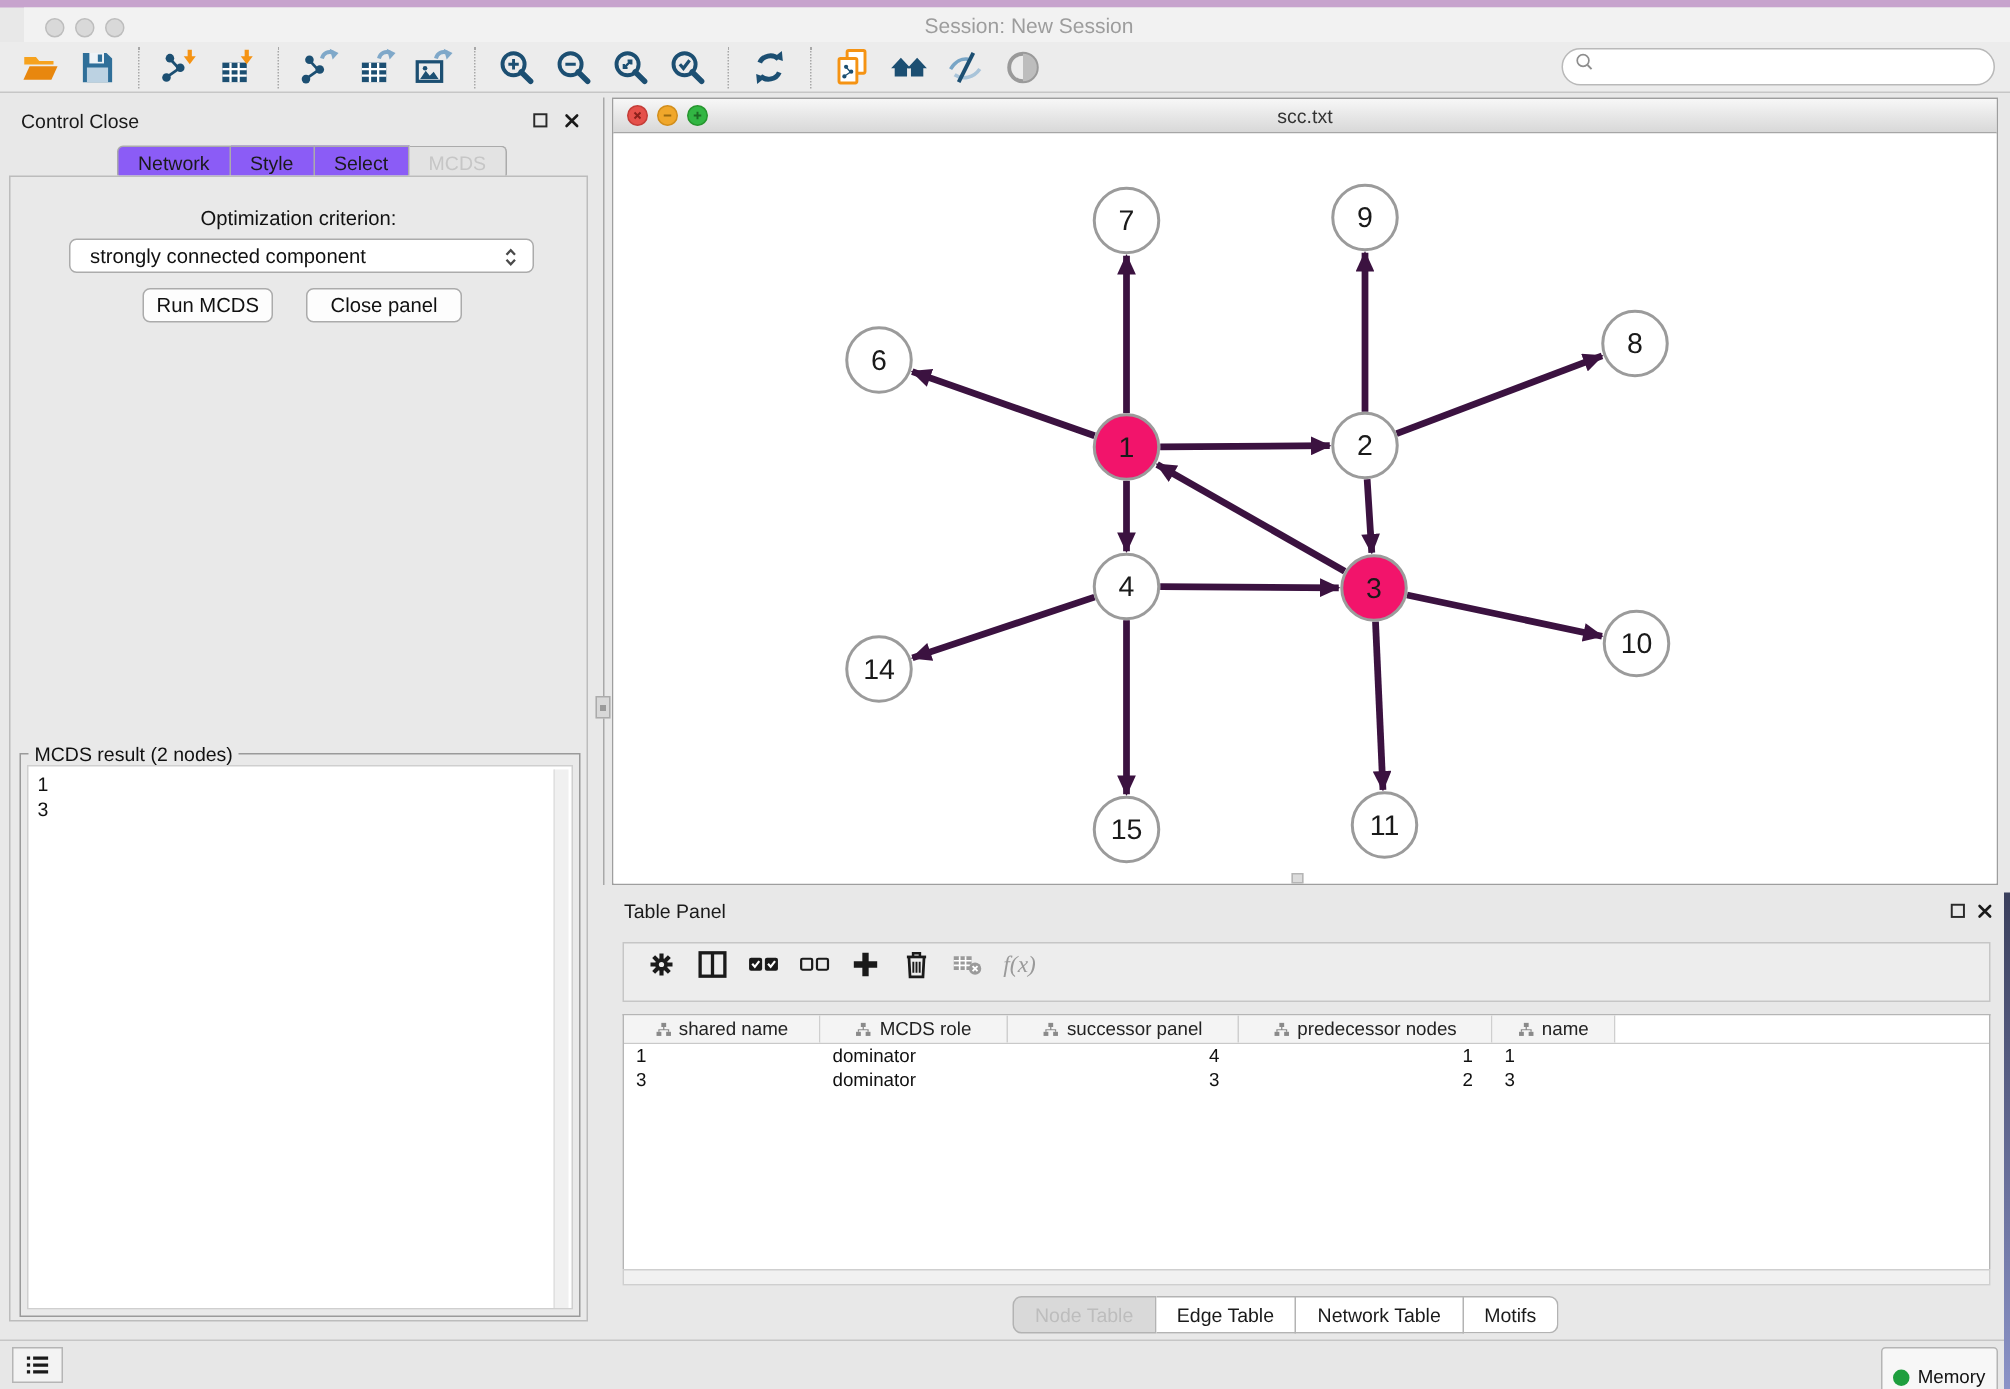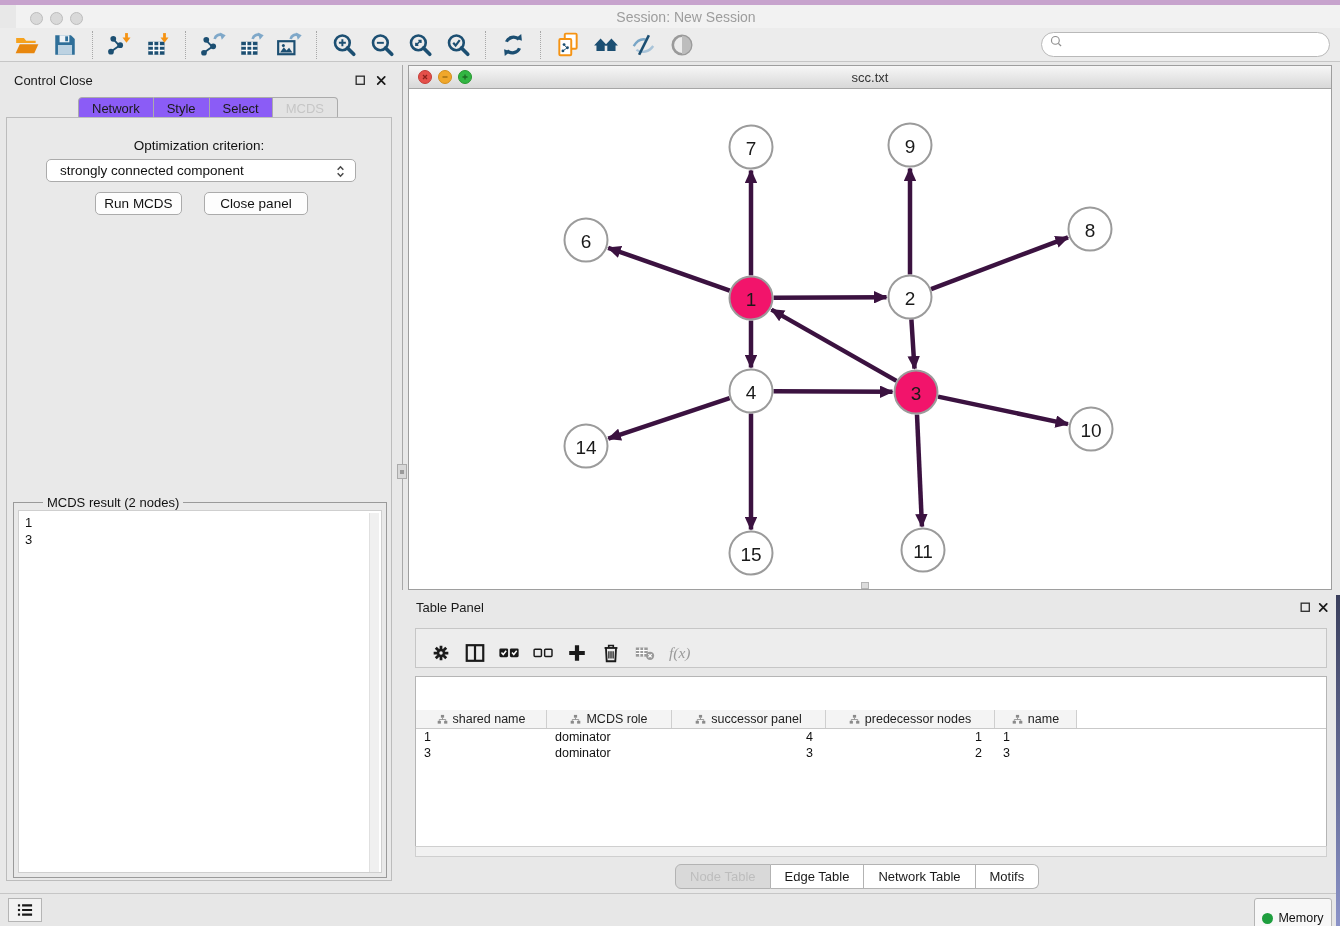--- a/index.html
+++ b/index.html
@@ -26,43 +26,43 @@
   .seg { border:1px solid #ababab; border-left:none; background:#8b5cf6; color:#1a1a1a; font-size:13px; padding:3px 13px; cursor:default; }
   .seg:first-child { border-left:1px solid #ababab; border-radius:4px 0 0 4px; }
   .seg:last-child { border-radius:0 4px 4px 0; }
   .seg.sel { background:#e3e3e3; color:#c6c6c6; }
   .cp-box { position:absolute; left:6px; top:117px; width:386px; height:764px; background:#e9e9e9; border:1px solid #bcbcbc; }
   .opt-label { position:absolute; left:0; top:20px; width:100%; text-align:center; font-size:13.5px; color:#111; }
   .cp-select { position:absolute; left:39px; top:41px; width:310px; height:23px; background:#fff; border:1px solid #ababab; border-radius:5px; font-size:13.5px; color:#111; display:flex; align-items:center; padding-left:13px; }
   .cp-select .stepper { position:absolute; right:6px; top:3px; }
   .cp-btn { position:absolute; top:74px; height:23px; background:#fdfdfd; border:1px solid #ababab; border-radius:5px; font-size:13.5px; color:#111; display:flex; align-items:center; justify-content:center; }
   .fieldset { position:absolute; left:6px; top:384px; width:374px; height:376px; border:1px solid #9a9a9a; }
-  .legend { position:absolute; left:5px; top:-8px; background:#e9e9e9; padding:0 4px; font-size:13px; color:#111;margin-left:24px; }
+  .legend { position:absolute; left:5px; top:-8px; background:#e9e9e9; padding:0 4px; font-size:13px; color:#111; }
   .result-area { position:absolute; left:4px; top:7px; width:364px; height:363px; background:#fff; border:1px solid #cfcfcf; font-size:13px; color:#111; line-height:17px; padding:3px 0 0 6px; }
   .result-scroll { position:absolute; right:2px; top:2px; width:10px; height:359px; background:#f0f0f0; border-left:1px solid #e0e0e0; }
 
   
   .v-divider { position:absolute; left:402px; top:65px; width:1px; height:525px; background:#a8a8a8; }
   .v-handle { position:absolute; left:397px; top:464px; width:10px; height:15px; background:#d8d8d8; border:1px solid #ababab; }
   .v-handle:after { content:""; position:absolute; left:2px; top:5px; width:4px; height:4px; background:#9a9a9a; }
 
   
   .net-win { position:absolute; left:408px; top:65px; width:924px; height:525px; border:1px solid #9e9e9e; background:#fff; }
   .net-titlebar { position:absolute; left:0; top:0; width:100%; height:23px; background:linear-gradient(#f7f7f7,#d8d8d8); border-bottom:1px solid #a6a6a6; }
   .net-title { position:absolute; left:0; top:4px; width:100%; text-align:center; font-size:13px; color:#333; }
   .net-light { position:absolute; top:4px; width:14px; height:14px; border-radius:50%; display:flex; align-items:center; justify-content:center; }
   .net-canvas { position:absolute; left:0; top:23px; width:922px; height:500px; background:#fff; }
   .net-splitter { position:absolute; left:452px; top:516px; width:8px; height:7px; background:#dcdcdc; border:1px solid #b5b5b5; }
 
   
   .tp-title { position:absolute; left:416px; top:600px; font-size:13px; color:#1a1a1a; }
   .tp-toolbar { position:absolute; left:415px; top:628px; width:912px; height:40px; background:#ededed; border:1px solid #c6c6c6; display:flex; align-items:center; padding-left:8px; }
-  .tp-btn { width:34px; height:32px; display:flex; align-items:flex-end; justify-content:center; }
+  .tp-btn { width:34px; height:32px; display:flex; align-items:flex-start; justify-content:center; }
   .tbl { position:absolute; left:415px; top:676px; width:912px; height:170px; background:#fff; border:1px solid #b5b5b5; border-bottom:none; }
-  .thead { display:flex; height:19px; border-bottom:1px solid #c9c9c9;margin-top:33px; }
+  .thead { display:flex; height:19px; border-bottom:1px solid #c9c9c9; }
   .th { background:#f4f4f4; border-right:1px solid #cfcfcf; display:flex; align-items:center; justify-content:center; gap:5px; font-size:12.5px; color:#222; }
   .th svg { flex:0 0 auto; }
   .tr { display:flex; height:16px; font-size:12.5px; color:#111; }
   .td { padding:1px 8px 0 8px; overflow:hidden; white-space:nowrap; }
   .td.right { text-align:right; padding-right:13px; }
   .hscroll { position:absolute; left:415px; top:846px; width:912px; height:11px; background:#f1f1f1; border:1px solid #cfcfcf; }
   .tp-tabs { position:absolute; left:675px; top:864px; display:flex; }
   .seg2 { border:1px solid #b3b3b3; border-left:none; background:#fff; color:#1a1a1a; font-size:13px; padding:4px 14px; }
   .seg2:first-child { border-left:1px solid #b3b3b3; border-radius:6px 0 0 6px; }
   .seg2:last-child { border-radius:0 6px 6px 0; }

